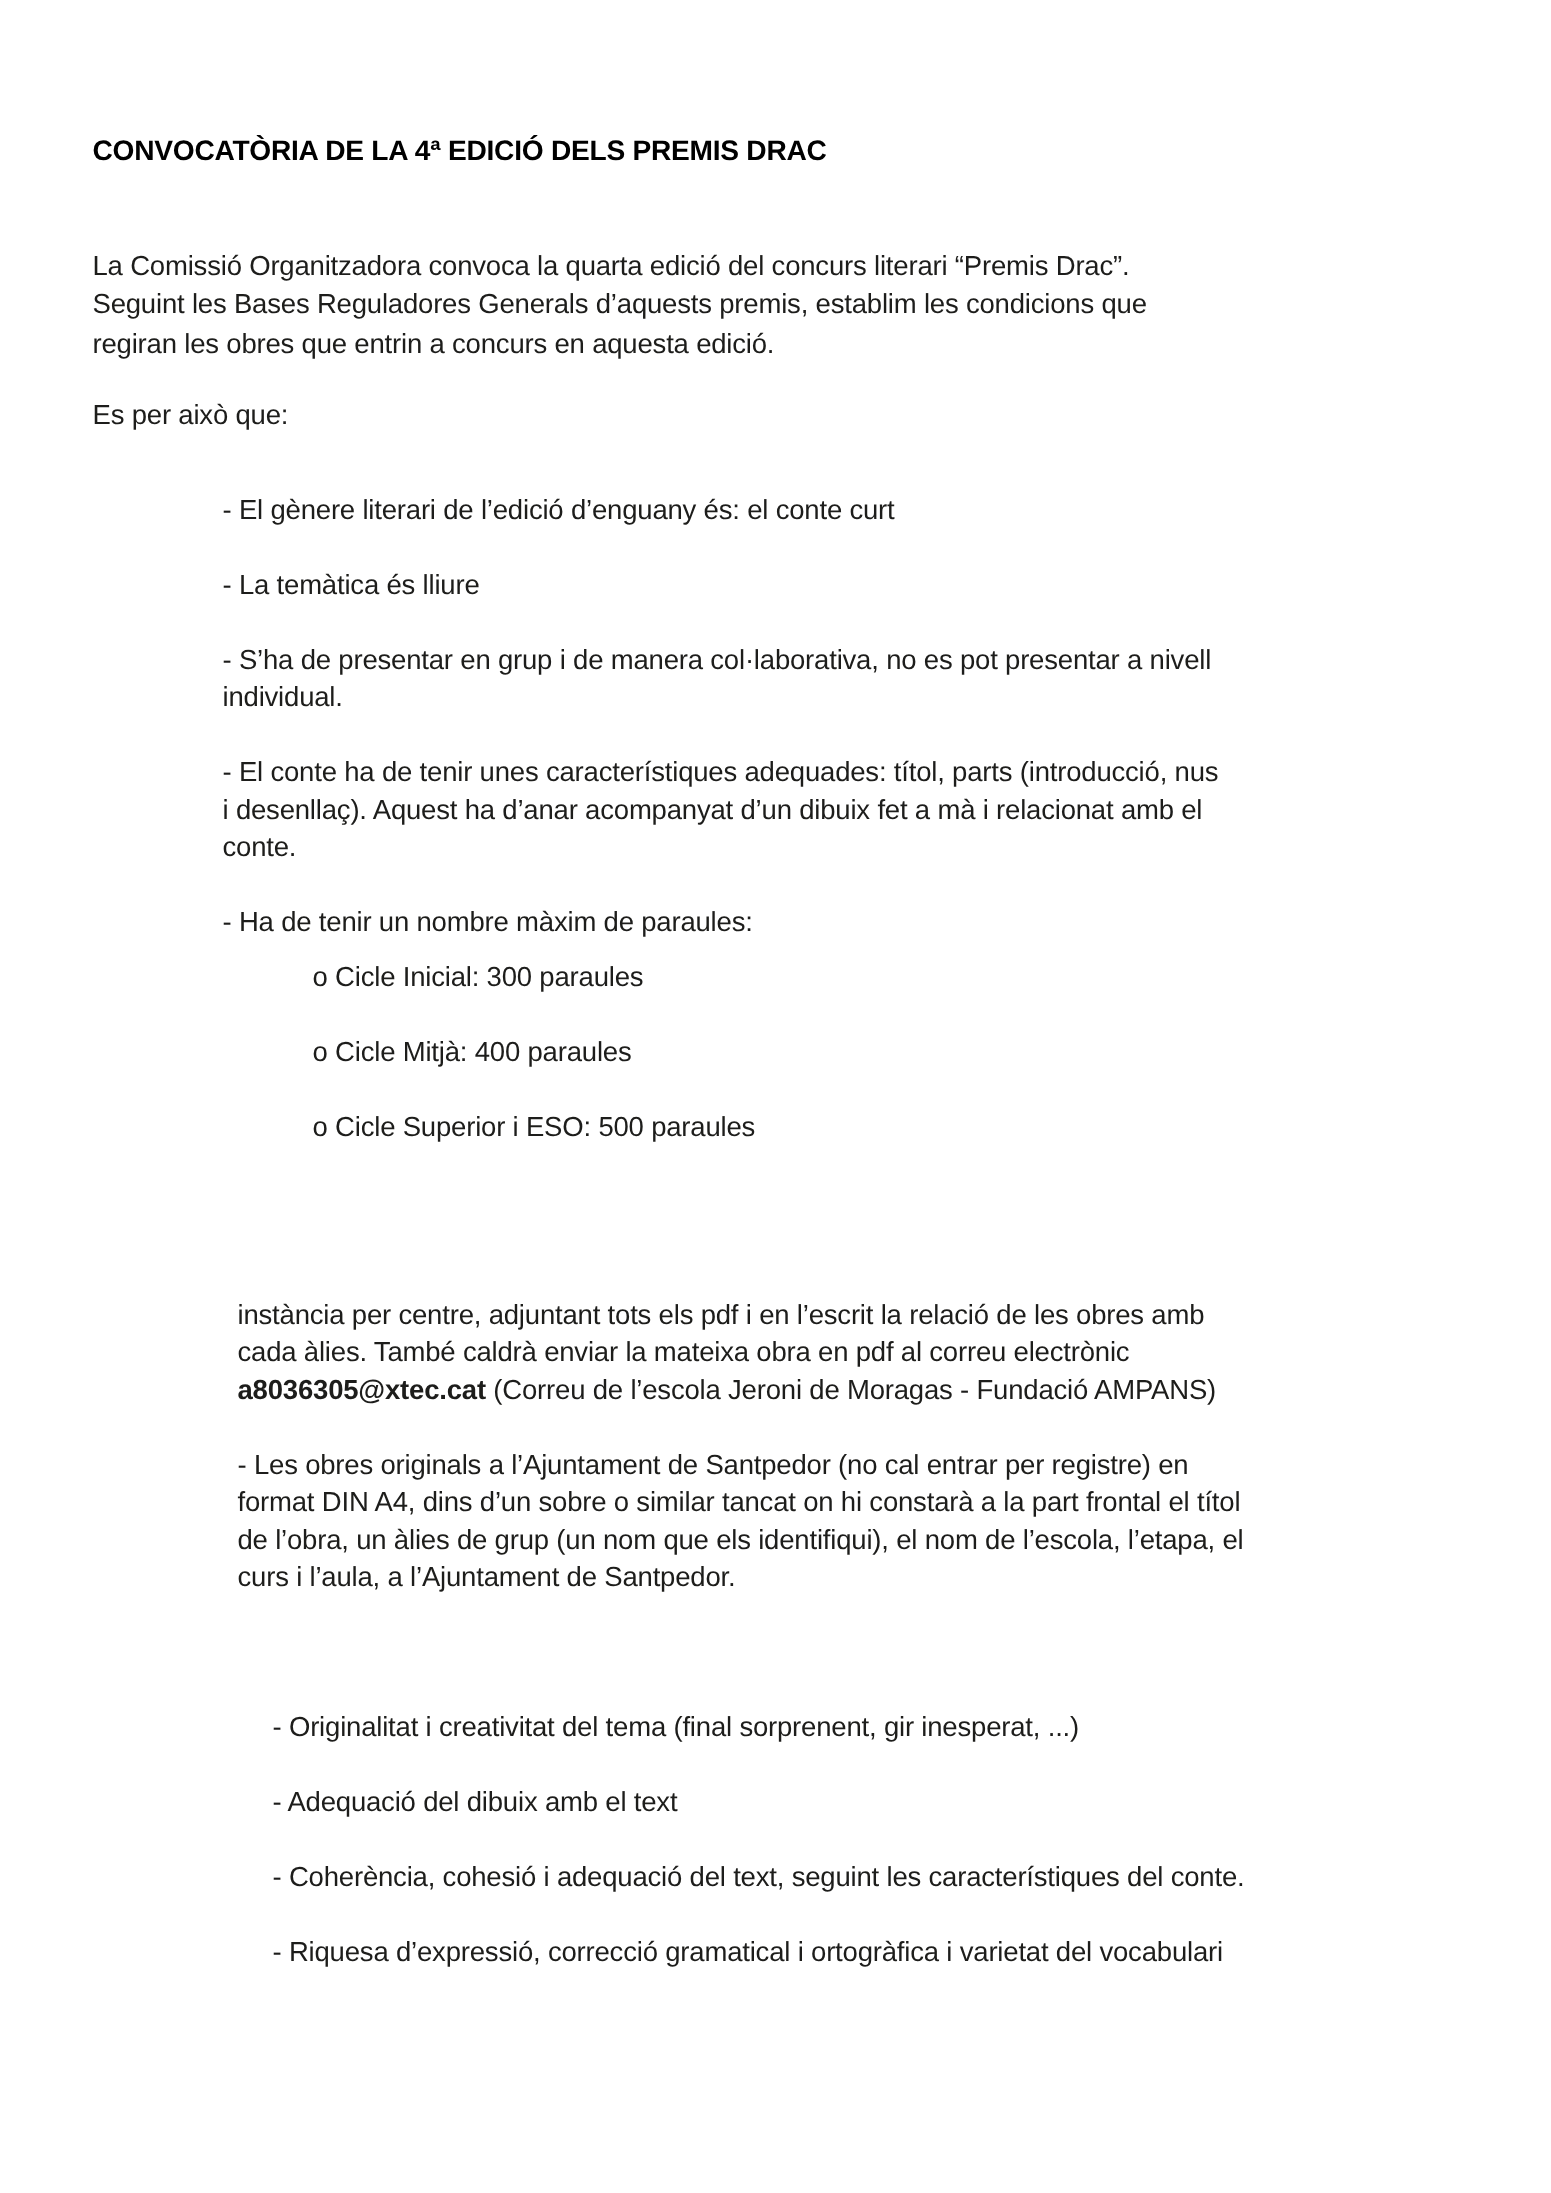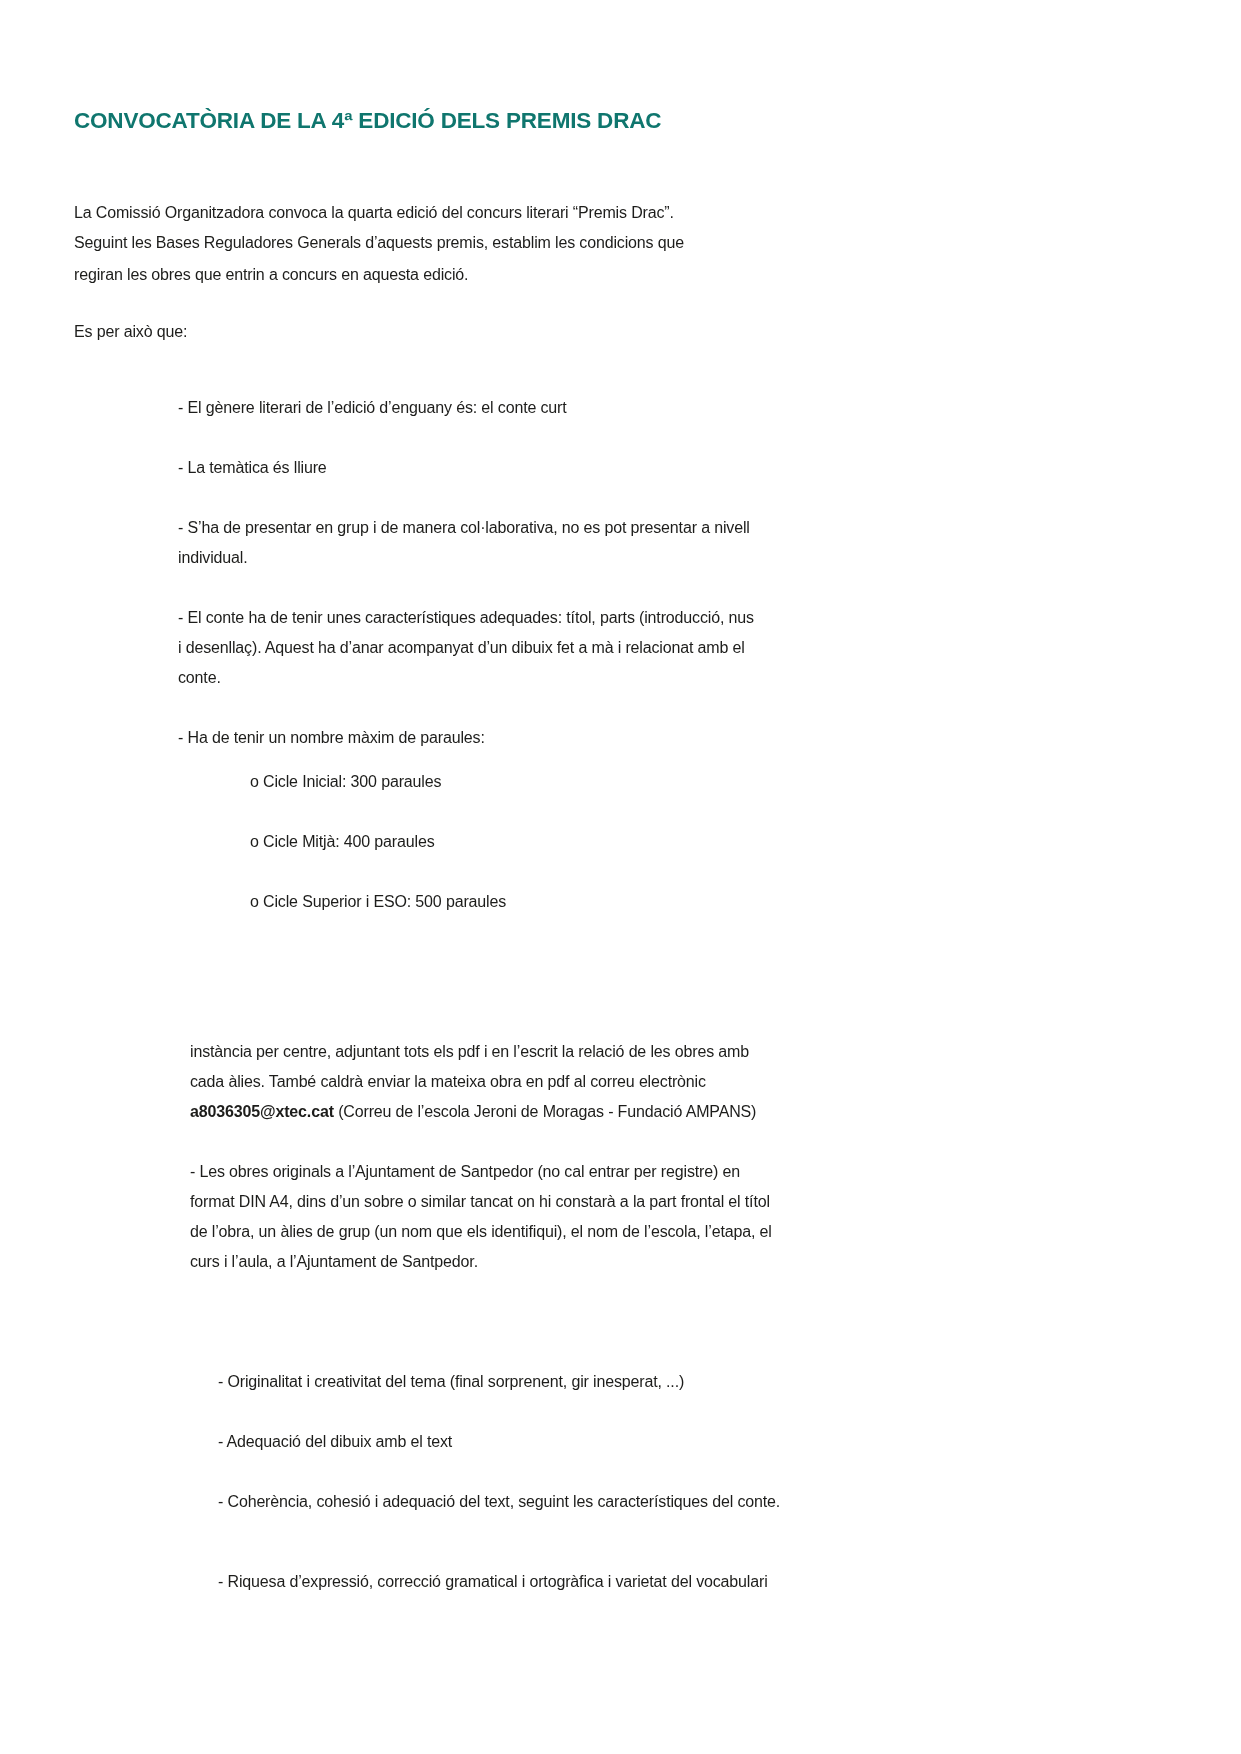--- a/index.html
+++ b/index.html
@@ -6,24 +6,24 @@
     body {
       width: 1241px; height: 1754px; position: relative; overflow: hidden;
       font-family: "Liberation Sans", "DejaVu Sans", sans-serif;
       color: #1d1d1b;
     }
     .page { position: absolute; left: 0; top: 0; width: 1241px; height: 1754px; }
     .title {
       position: absolute; left: 74px; top: 108px;
       font-family: "Liberation Sans", sans-serif;
       font-weight: 700; font-size: 22.5px; letter-spacing: -0.2px;
-      color: #0f766e;
+      color: #000000;
     }
     .p {
-      position: absolute; font-size: 16px; line-height: 30px;
+      position: absolute; font-size: 22px; line-height: 30px;
       font-family: "Liberation Sans", sans-serif; color: #1d1d1b;
       letter-spacing: -0.15px;
     }
     .l0 { left: 74px; }
     .l1 { left: 178px; margin-top: 16px; }
     .l1b { left: 190px; }
     .l2 { left: 250px; }
     .l3 { left: 218px; }
     b { font-weight: 700; }
     .logo { position: absolute; left: 68px; top: 1548px; width: 130px; height: 150px; }
@@ -62,16 +62,16 @@
   </div>
 
   <div class="p l1b" style="top:1157px;">- Les obres originals a l’Ajuntament de Santpedor (no cal entrar per registre) en</div>
   <div class="p l1b" style="top:1187px;">format DIN A4, dins d’un sobre o similar tancat on hi constarà a la part frontal el títol</div>
   <div class="p l1b" style="top:1217px;">de l’obra, un àlies de grup (un nom que els identifiqui), el nom de l’escola, l’etapa, el</div>
   <div class="p l1b" style="top:1247px;">curs i l’aula, a l’Ajuntament de Santpedor.</div>
 
   <div class="p l3" style="top:1367px;">- Originalitat i creativitat del tema (final sorprenent, gir inesperat, ...)</div>
   <div class="p l3" style="top:1427px;">- Adequació del dibuix amb el text</div>
   <div class="p l3" style="top:1487px;">- Coherència, cohesió i adequació del text, seguint les característiques del conte.</div>
-  <div class="p l3" style="top:1547px;margin-top:20px;">- Riquesa d’expressió, correcció gramatical i ortogràfica i varietat del vocabulari</div>
+  <div class="p l3" style="top:1547px;">- Riquesa d’expressió, correcció gramatical i ortogràfica i varietat del vocabulari</div>
 
 
 </div>
 
 </body></html>

